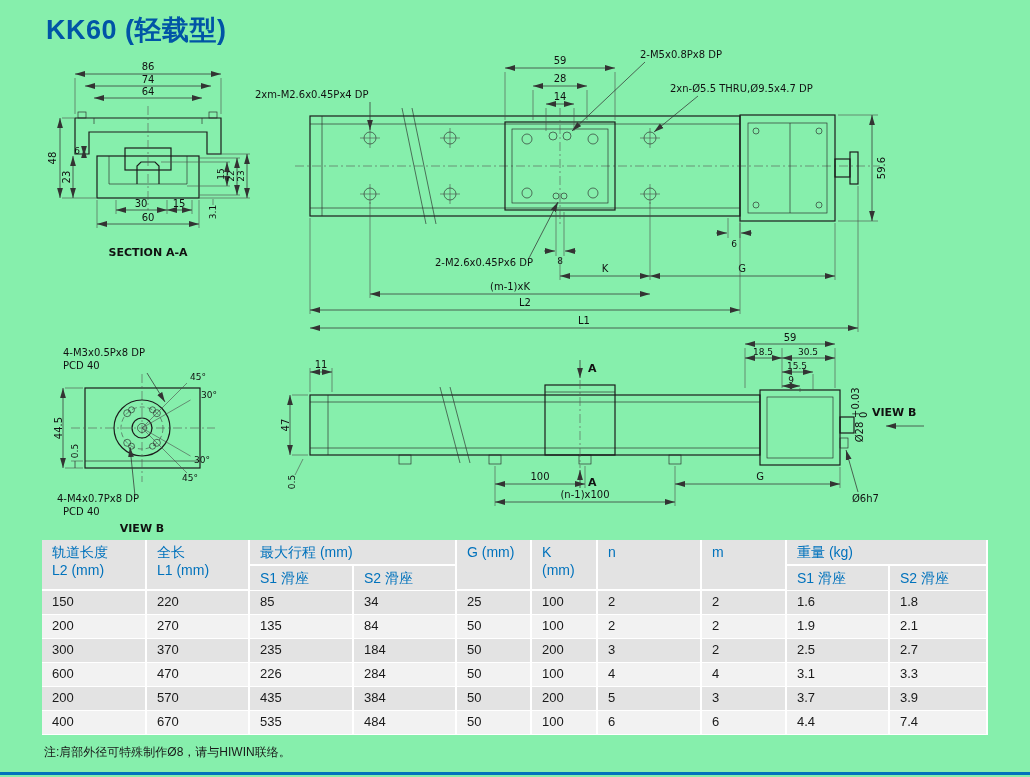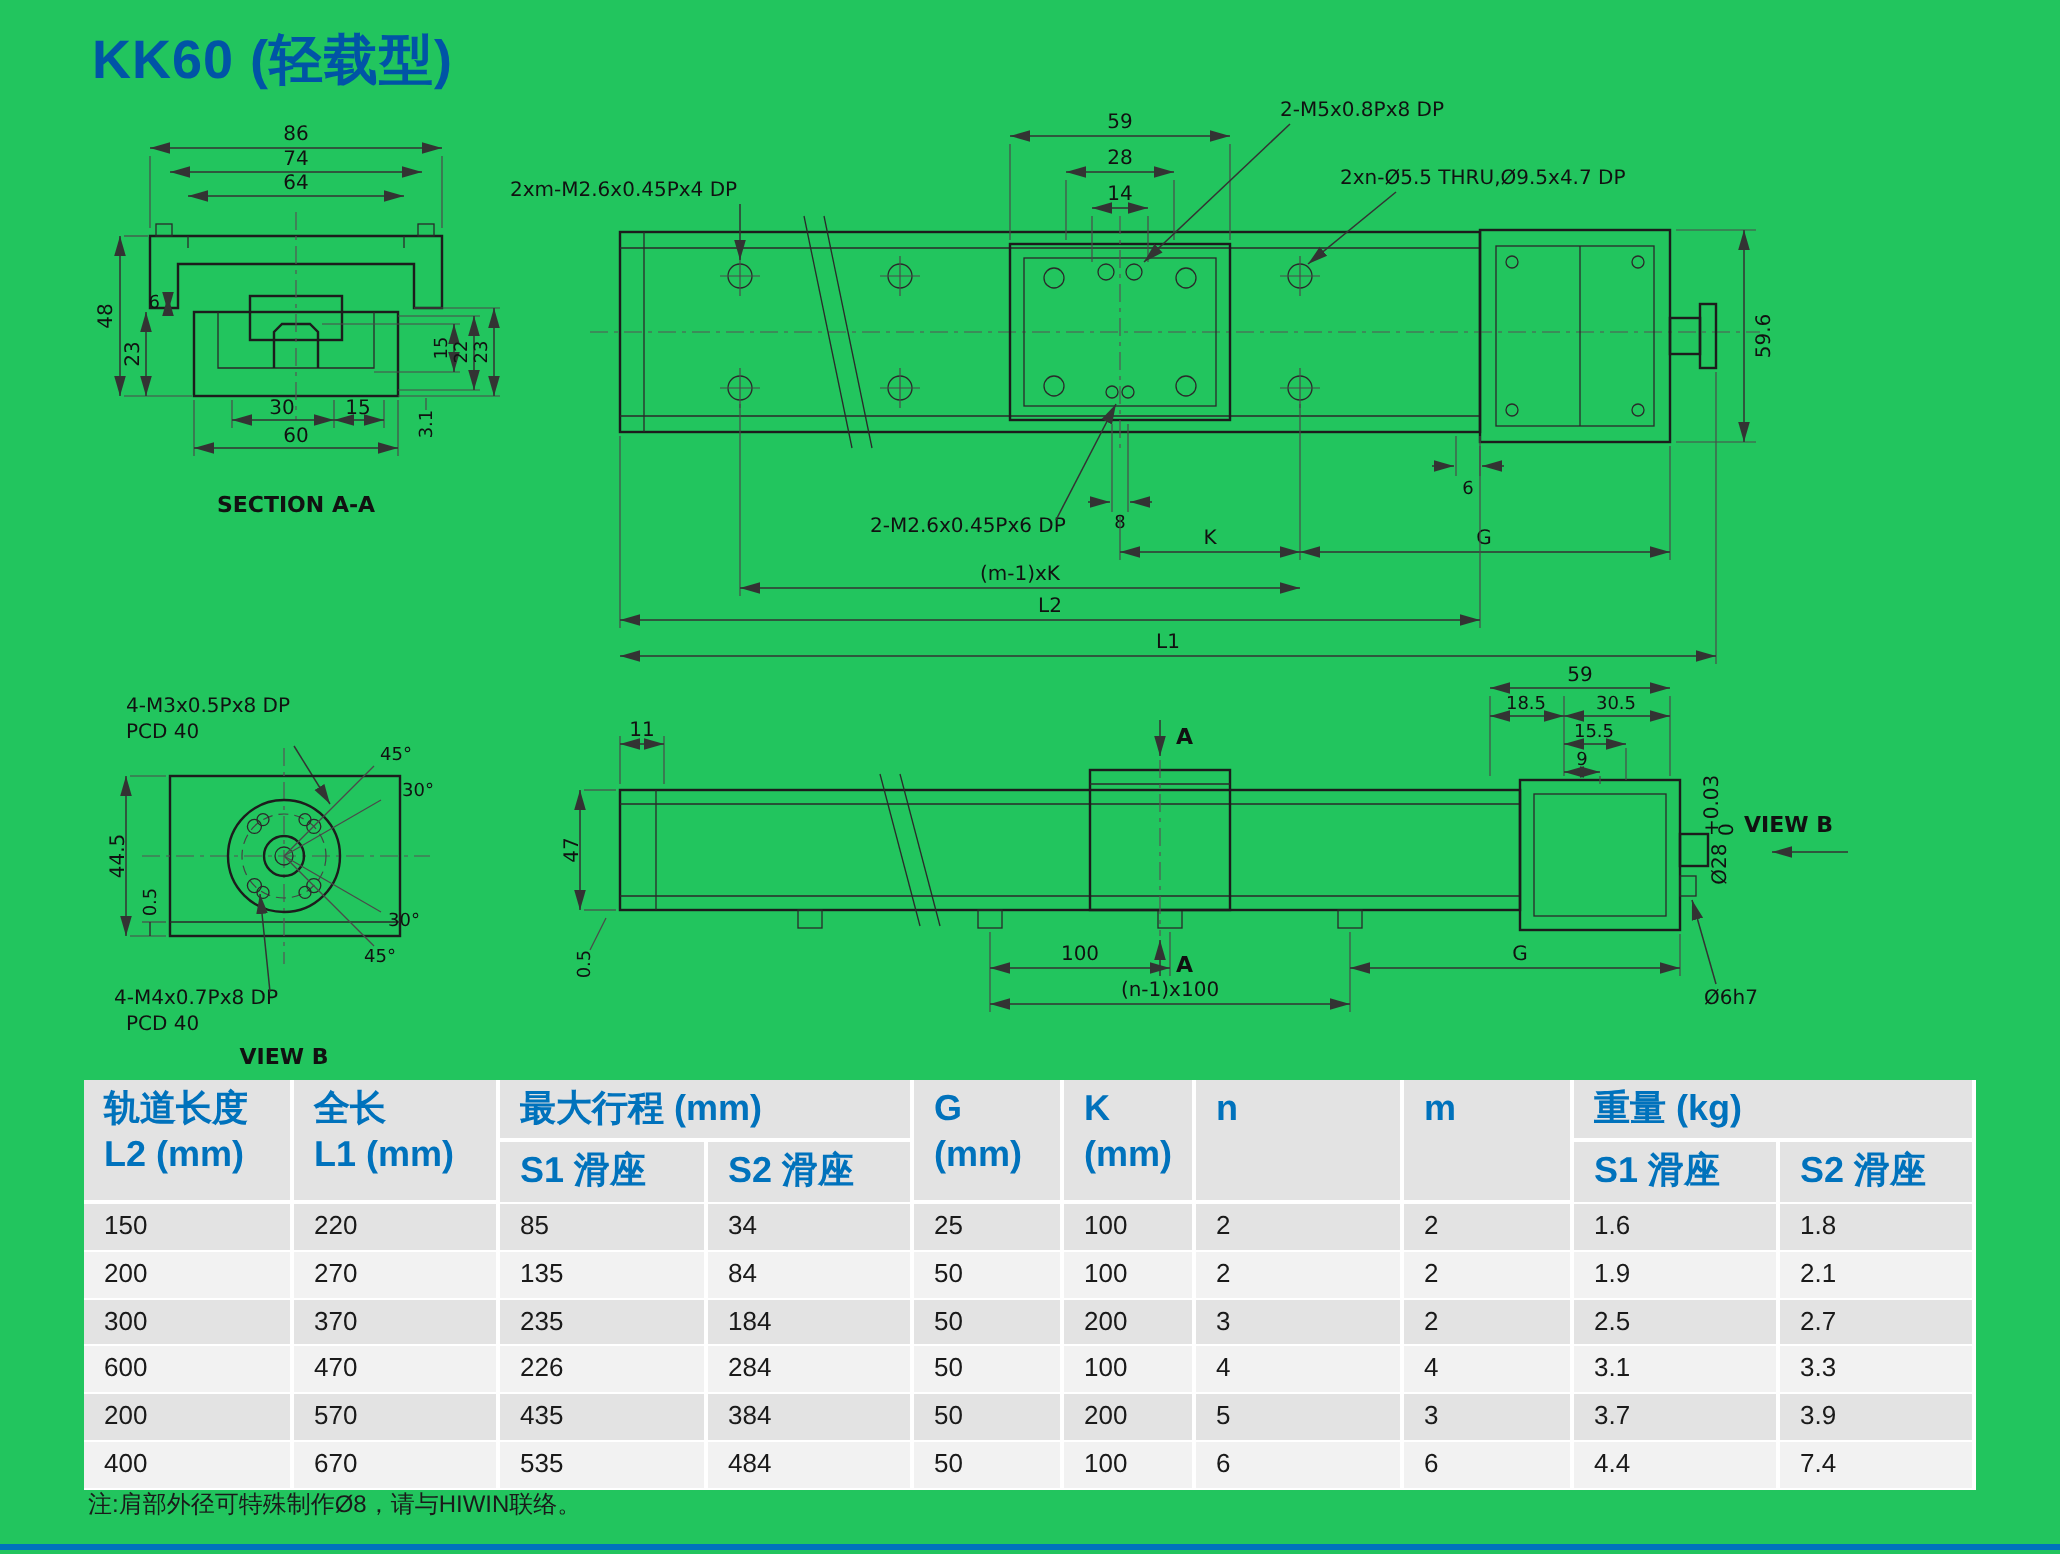--- a/index.html
+++ b/index.html
@@ -1,34 +1,34 @@
 <!DOCTYPE html>
 <html><head>
 <meta charset="utf-8">
 <style>
   html,body{margin:0;padding:0;background:#fff;}
-  .page{position:relative;width:1030px;height:777px;background:#22c55e;overflow:hidden;
+  .page{position:relative;width:1030px;height:777px;background:#86efac;overflow:hidden;
         font-family:"Liberation Sans","DejaVu Sans",sans-serif;}
   .title{position:absolute;left:46px;top:12px;margin:0;font-size:27px;font-weight:bold;
          color:#0054a6;letter-spacing:0.5px;}
   svg{position:absolute;overflow:visible;}
   .ln{fill:none;stroke:#1c1c1c;stroke-width:1.2;}
   .tn{fill:none;stroke:#2a2a2a;stroke-width:0.65;}
   .ext{fill:none;stroke:#4a4a4a;stroke-width:0.6;}
   .dim{fill:none;stroke:#333;stroke-width:0.75;}
   .cl{fill:none;stroke:#555;stroke-width:0.6;stroke-dasharray:9 3 2 3;}
   .pcd{fill:none;stroke:#444;stroke-width:0.6;stroke-dasharray:5 3;}
   svg text{font-family:"DejaVu Sans","Liberation Sans",sans-serif;font-size:10px;fill:#111;}
   svg text.lbl{font-weight:bold;font-size:11px;}
   svg text.sm{font-size:9px;}
   .table-wrap{position:absolute;left:42px;top:540px;width:946px;}
   .spec-table{table-layout:fixed;width:946px;border-collapse:separate;border-spacing:0;font-size:13px;color:#1a1a1a;}
   .spec-table th,.spec-table td{box-sizing:border-box;padding:3px 10px;text-align:left;
       border-right:2px solid #fff;border-bottom:1px solid #fff;line-height:1.3;}
-  .spec-table th{background:#e3e3e3;color:#0072bc;font-weight:bold;vertical-align:top;font-size:18px;}
+  .spec-table th{background:#e3e3e3;color:#0072bc;font-weight:normal;vertical-align:top;font-size:14px;}
   .spec-table thead tr:first-child th{border-bottom:2px solid #fff;}
   .spec-table tbody tr:nth-child(odd) td{background:#e3e3e3;}
   .spec-table tbody tr:nth-child(even) td{background:#f2f2f2;}
   .note{position:absolute;left:44px;top:744px;margin:0;font-size:12px;color:#1a1a1a;}
   .bottom-rule{position:absolute;left:0;top:772px;width:1030px;height:3px;background:#0072bc;}
 </style>
 </head>
 <body>
 
 <div class="page">

